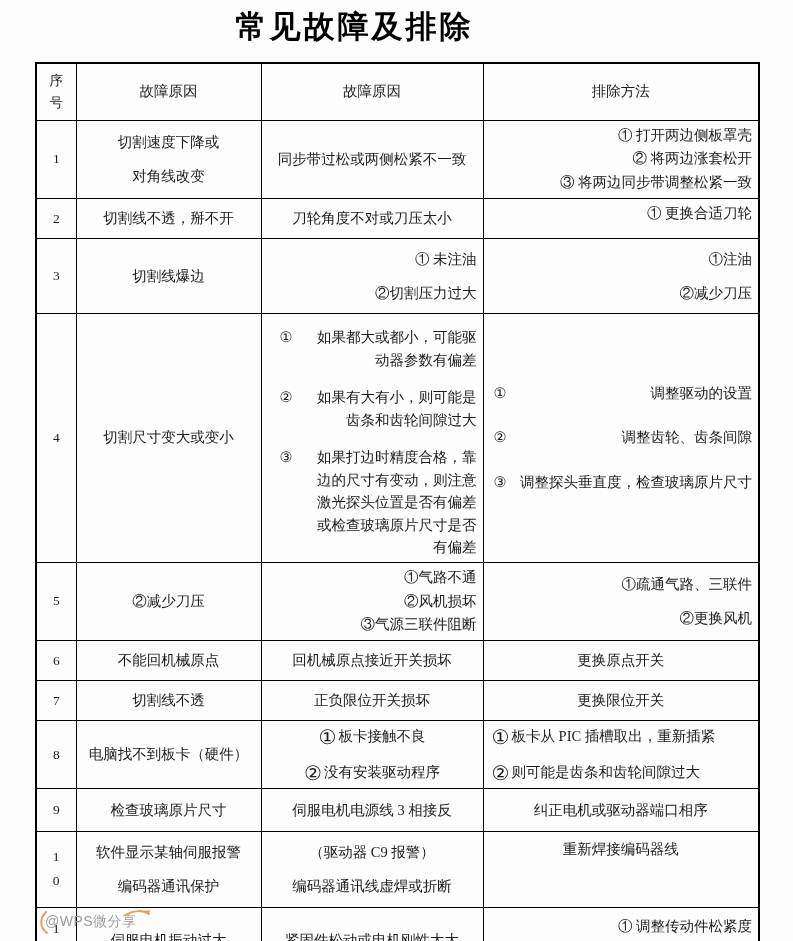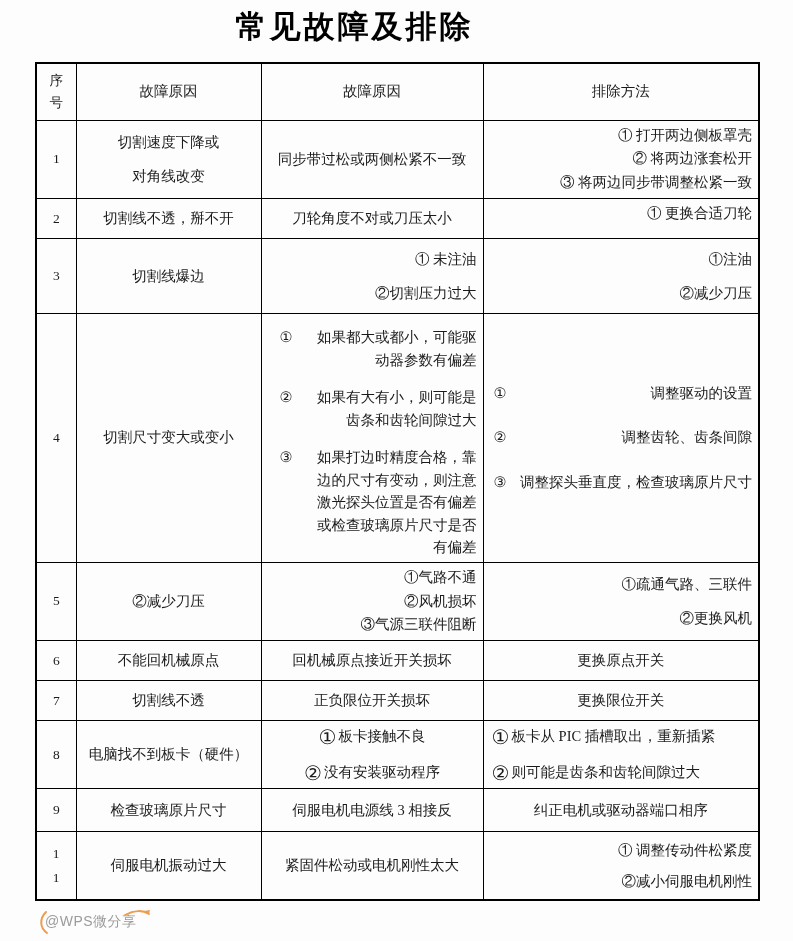--- a/index.html
+++ b/index.html
@@ -252,20 +252,28 @@
       </td>
     </tr>
 
     <tr class="r9">
       <td class="seq"><span class="seq-wrap ml">9</span></td>
       <td class="center"><span class="ml">检查玻璃原片尺寸</span></td>
       <td class="center"><span class="ml">伺服电机电源线 3 相接反</span></td>
       <td class="center"><span class="ml">纠正电机或驱动器端口相序</span></td>
     </tr>
 
+    <tr class="r10">
+      <td class="seq"><span class="seq-wrap ml">10</span></td>
+      <td class="center"><span class="ml lh-wide">软件显示某轴伺服报警
+编码器通讯保护</span></td>
+      <td class="center"><span class="ml lh-wide">（驱动器 C9 报警）
+编码器通讯线虚焊或折断</span></td>
+      <td class="center vtop pad-top"><span class="ml">重新焊接编码器线</span></td>
+    </tr>
 
     <tr class="r11">
       <td class="seq"><span class="seq-wrap ml">11</span></td>
       <td class="center"><span class="ml">伺服电机振动过大</span></td>
       <td class="center"><span class="ml">紧固件松动或电机刚性太大</span></td>
       <td class="left"><span class="ml remedy11">① 调整传动件松紧度
 ②减小伺服电机刚性</span></td>
     </tr>
 
   </tbody>

